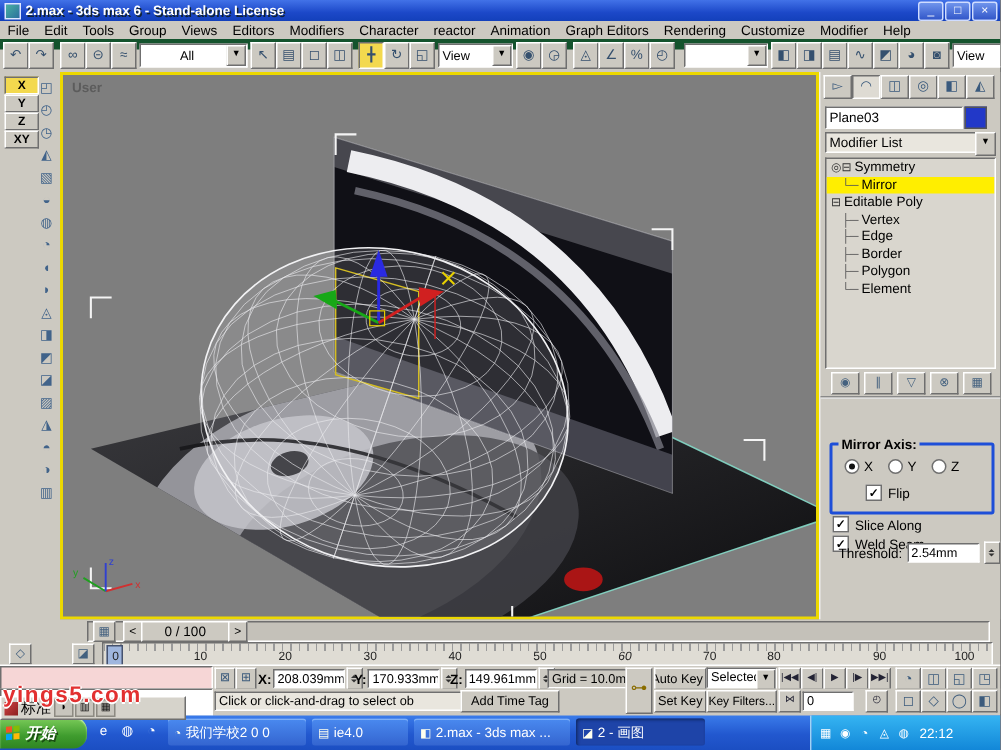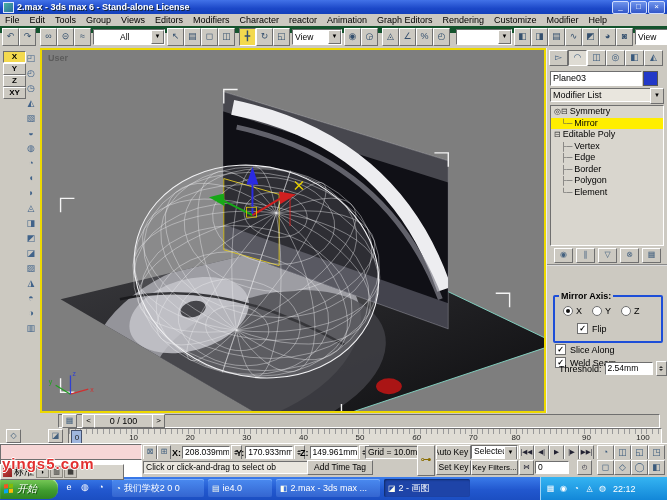--- a/index.html
+++ b/index.html
@@ -118,21 +118,21 @@
   #imelogo{width:9px;height:9px;background:linear-gradient(135deg,#d04545,#8c1f1f);}
   #imelabel{font-size:10px;}
   .imebtn{width:11px;height:10px;font-size:7px;line-height:10px;text-align:center;background:#c8c5bd;border:1px solid #8d8a82;}
   
   #taskbar{position:absolute;left:0;top:477px;width:667px;height:23px;background:linear-gradient(180deg,#3a7bea,#2258cf 55%,#1b4ec2);}
   #startbtn{position:absolute;left:0;top:1px;width:58px;height:21px;border-radius:0 9px 9px 0;
     background:linear-gradient(180deg,#7ece5c,#3f9c2e 60%,#2f8522);display:flex;align-items:center;gap:3px;padding-left:4px;box-sizing:border-box;
     box-shadow:inset 0 1px 1px #c8f0b0;}
   #winlogo{width:10px;height:10px;display:grid;grid-template-columns:4px 4px;grid-template-rows:4px 4px;gap:1px;transform:skewY(-5deg);}
   #winlogo i{display:block;}
-  #startlabel{color:#fff;font-weight:normal;font-style:italic;font-size:10px;text-shadow:1px 1px #1a4d12;}
+  #startlabel{color:#fff;font-weight:bold;font-style:italic;font-size:10px;text-shadow:1px 1px #1a4d12;}
   #quicklaunch{position:absolute;left:62px;top:3px;display:flex;gap:2px;}
   .qlicon{width:14px;height:15px;font-size:9px;line-height:14px;text-align:center;color:#fff;border-radius:2px;}
   #tasks{position:absolute;left:112px;top:2px;display:flex;gap:4px;}
   .task{height:18px;border-radius:2px;background:linear-gradient(180deg,#4a8af0,#3465d0);box-shadow:inset 0 1px #7fb0f8;
     color:#fff;font-size:9px;display:flex;align-items:center;gap:3px;padding:0 4px;overflow:hidden;white-space:nowrap;box-sizing:border-box;}
   .task.active{background:#1e44a8;box-shadow:inset 1px 1px 2px #102a66;}
   .task .ticon{font-size:8px;color:#ffe;flex:none;}
   #tray{position:absolute;right:0;top:0;width:127px;height:23px;background:linear-gradient(180deg,#35b4f2,#1287d8);
     border-left:1px solid #9fd4f5;display:flex;align-items:center;gap:2px;padding-left:4px;box-sizing:border-box;}
   .trayicon{width:11px;height:11px;font-size:8px;line-height:11px;text-align:center;color:#fff;}

